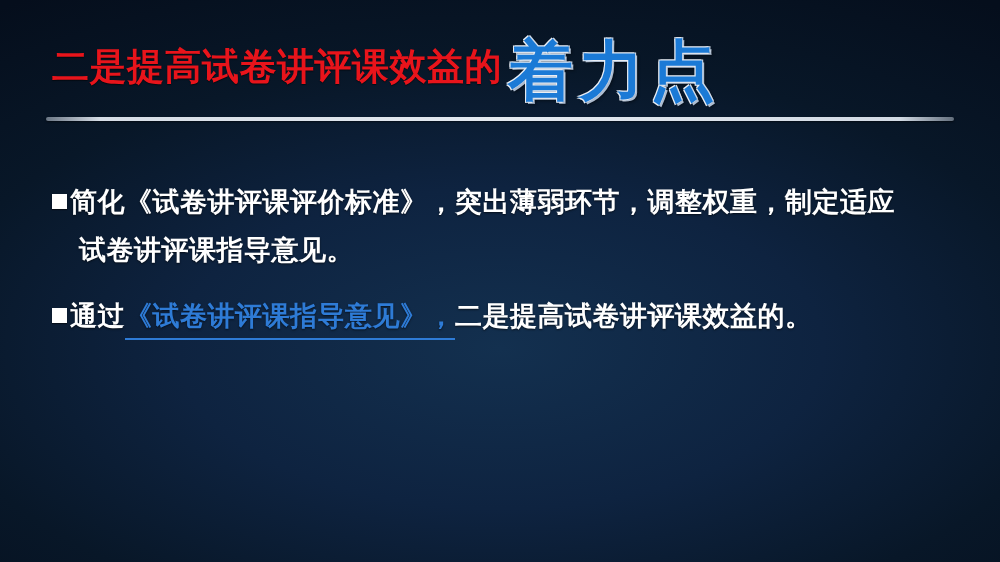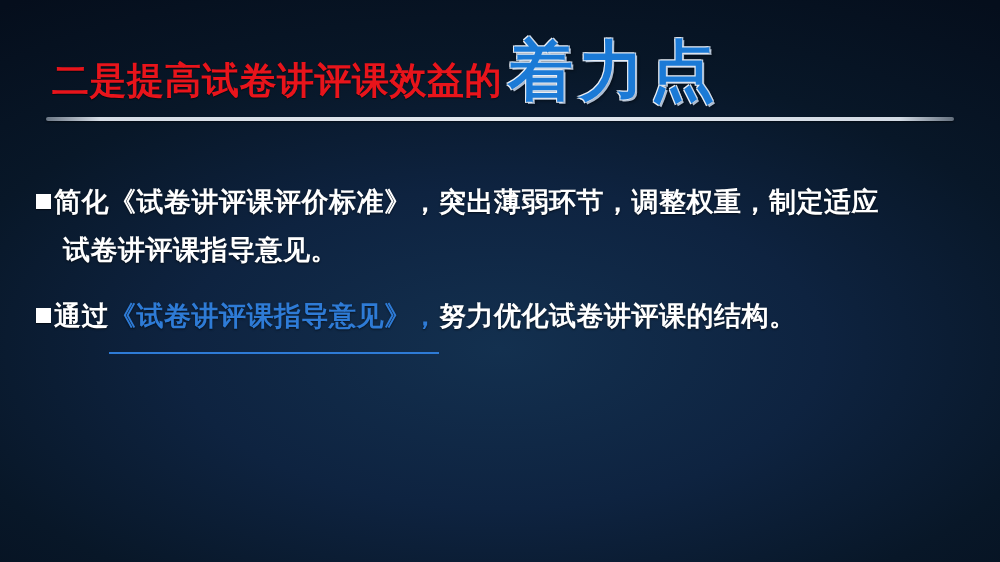--- a/index.html
+++ b/index.html
@@ -18,21 +18,21 @@
     font-family: "Liberation Sans", "DejaVu Sans", sans-serif;
     -webkit-font-smoothing: antialiased;
   }
 
   
   .title-row {
     position: absolute;
     left: 52px;
     top: 34px;
     display: flex;
-    align-items: flex-end;
+    align-items: center;
     white-space: nowrap;
   }
   .title-red {
     font-size: 37px;
     font-weight: 700;
     color: #E8141B;
     letter-spacing: 0.5px;
     line-height: 1;
     text-shadow: 0 1px 1px rgba(0,0,0,0.55);
   }
@@ -66,21 +66,21 @@
         #d6dde6 6%,
         #e3e9f0 50%,
         #d2dae4 94%,
         rgba(190,200,212,0.5) 100%);
     box-shadow: 0 1px 2px rgba(0,0,0,0.5);
   }
 
   
   .body {
     position: absolute;
-    left: 36px;
+    left: 52px;
     top: 178px;
     width: 945px;
   }
   .bullet-block {
     color: #ffffff;
     font-size: 27px;
     font-weight: 700;
     line-height: 48px;
     letter-spacing: 0.5px;
     text-shadow: 0 1px 2px rgba(0,0,0,0.6);
@@ -97,21 +97,21 @@
     margin-right: 3px;
     position: relative;
     top: -2px;
     box-shadow: 0 1px 1px rgba(0,0,0,0.5);
   }
 
   .red { color: #F60A0C; text-shadow: 0 1px 2px rgba(0,0,0,0.55); }
   .link {
     color: #2E7BD6;
     border-bottom: 2px solid #2E7BD6;
-    padding-bottom: 21px;
+    padding-bottom: 7px;
     text-shadow: 0 1px 2px rgba(0,0,0,0.55);
   }
 </style>
 </head>
 <body>
 
 <div class="slide">
 
   <div class="title-row">
     <span class="title-red">二是提高试卷讲评课效益的</span>
@@ -119,17 +119,17 @@
   </div>
 
   <div class="divider"></div>
 
   <div class="body" id="body-root">
       <div class="bullet-block">
         <span class="line"><span class="sq" aria-label="■"></span><span>简化《试卷讲评课评价标准》，突出薄弱环节，调整权重，制定适应</span></span>
         <span class="line indent"><span>试卷讲评课指导意见。</span></span>
       </div>
       <div class="bullet-block">
-        <span class="line"><span class="sq" aria-label="■"></span><span>通过</span><span class="link">《试卷讲评课指导意见》，</span><span>努力优化试卷讲评课的结构。</span></span>
+        <span class="line"><span class="sq" aria-label="■"></span><span>通过</span><span class="link">《试卷讲评课指导意见》，</span><span>二是提高试卷讲评课效益的。</span></span>
       </div>
     </div>
 
 </div>
 
 </body></html>

